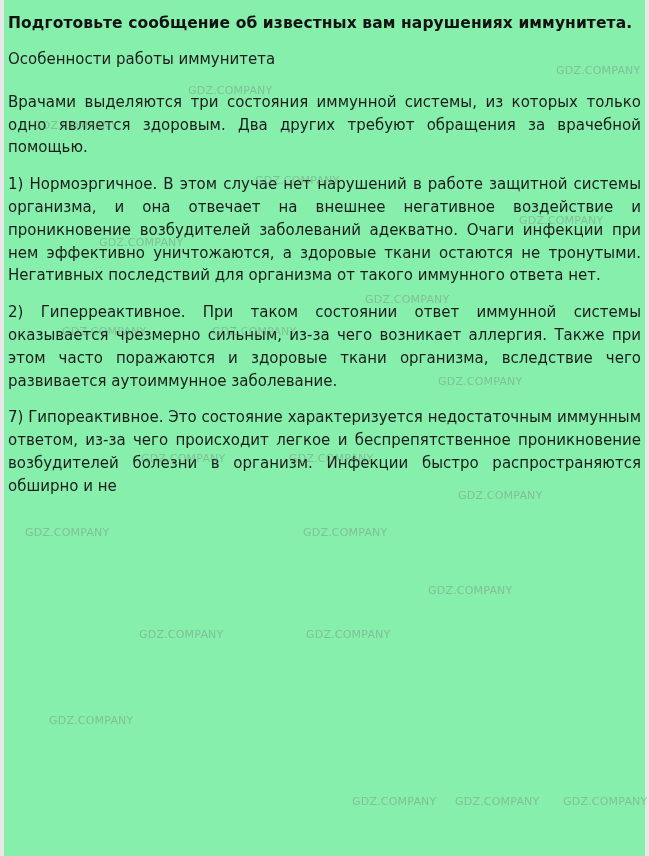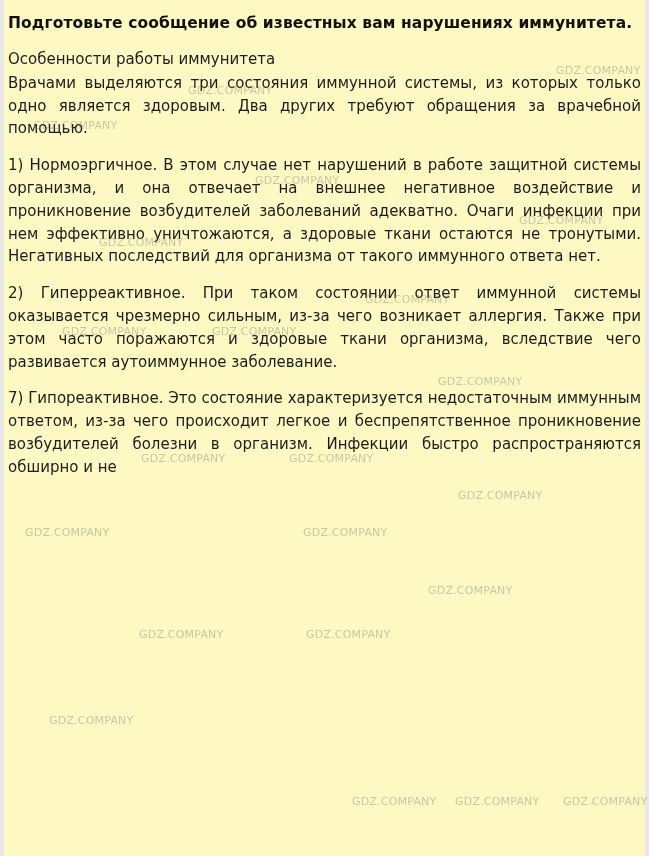--- a/index.html
+++ b/index.html
@@ -5,21 +5,21 @@
   html, body {
     margin: 0;
     padding: 0;
     background: #ffffff;
   }
   .page {
     position: relative;
     width: 649px;
     height: 856px;
     overflow: hidden;
-    background: #fef9c3;
+    background: #86efac;
     font-family: "DejaVu Sans", "Liberation Sans", sans-serif;
     color: #1a1a1a;
   }
   .content {
     position: absolute;
     left: 0;
     top: 0;
     width: 649px;
     padding: 12px 8px 0 8px;
     box-sizing: border-box;
@@ -36,21 +36,21 @@
   }
   .para {
     font-size: 15px;
     line-height: 1.52;
     text-align: justify;
     margin: 0 0 14px 0;
     color: #1c1c1c;
   }
   .para.heading-line {
     text-align: left;
-    margin-bottom: 1px;
+    margin-bottom: 20px;
   }
   .para.last {
     margin-bottom: 0;
   }
   
   .wm-layer {
     position: absolute;
     left: 0;
     top: 0;
     width: 649px;

